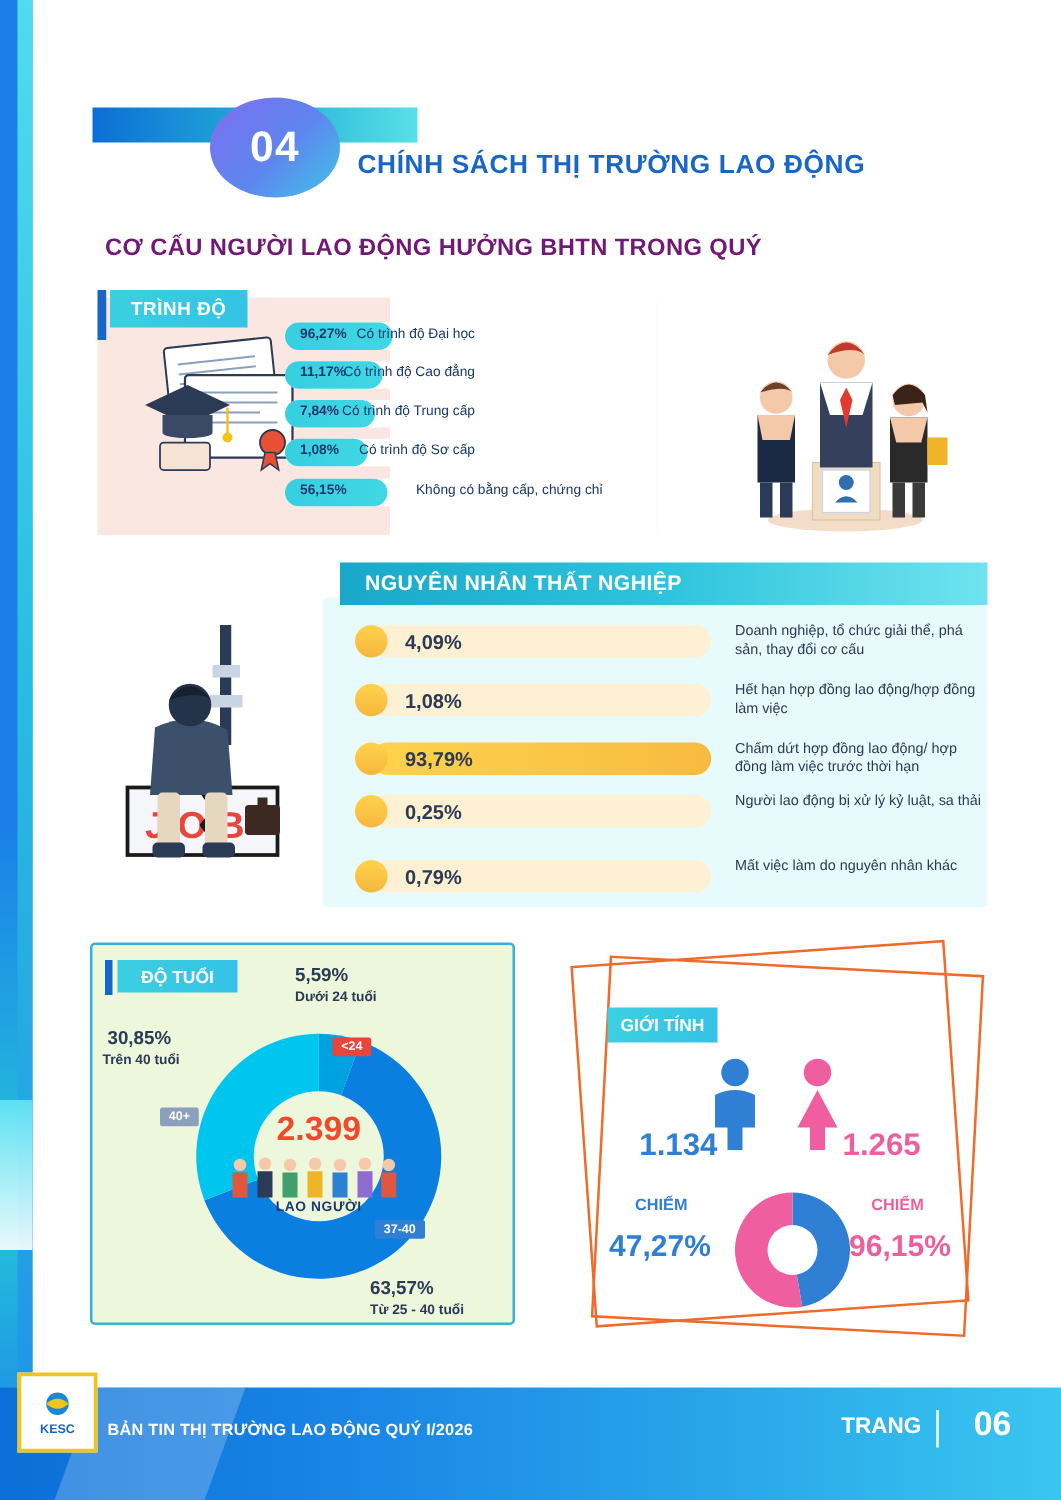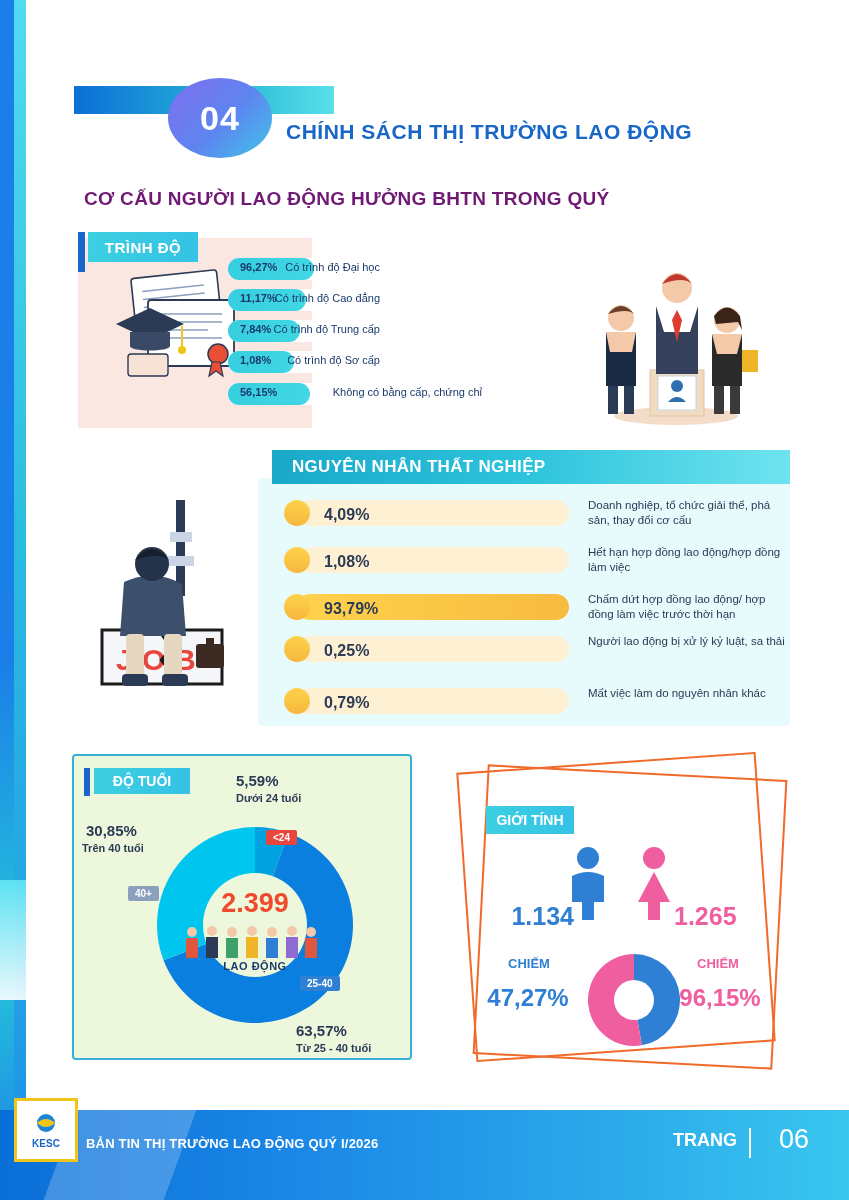--- a/index.html
+++ b/index.html
@@ -193,21 +193,21 @@
   .footer-text {
     position: absolute; left: 86px; top: 1136px;
     color: #fff; font-size: 13px; font-weight: bold; letter-spacing: .2px;
   }
   .footer-trang {
     position: absolute; right: 112px; top: 1130px;
     color: #fff; font-size: 18px; font-weight: bold;
   }
   .footer-page {
     position: absolute; right: 40px; top: 1124px;
-    color: #fff; font-size: 27px; font-weight: normal;
+    color: #fff; font-size: 27px; font-weight: bold;
   }
   .footer-divider {
     position: absolute; right: 98px; top: 1128px; width: 2px; height: 30px; background: #fff;
   }
 </style>
 </head>
 <body>
 
 <div id="page">
 
@@ -394,21 +394,21 @@
       <circle cx="72" cy="9" r="5" fill="#f3c9a9"></circle>
         <rect x="66" y="15" width="12" height="21" fill="#f0b429"></rect>
       <circle cx="92" cy="10" r="5" fill="#f3c9a9"></circle>
         <rect x="86" y="16" width="12" height="20" fill="#2f7fd4"></rect>
       <circle cx="112" cy="9" r="5" fill="#f3c9a9"></circle>
         <rect x="106" y="15" width="12" height="21" fill="#8e6bd0"></rect>
       <circle cx="131" cy="10" r="5" fill="#f3c9a9"></circle>
         <rect x="125" y="16" width="12" height="20" fill="#e0563f"></rect>
     </g>
   </svg>
-  <div class="donut-center-lab">LAO ĐỘNG</div>
+  <div class="donut-center-lab">LAO NGƯỜI</div>
   <div id="age-callouts"></div>
 
   <div class="gt-frame1"></div>
   <div class="gt-frame2"></div>
   <div class="gt-tag">GIỚI TÍNH</div>
 
   <svg style="position:absolute;left:566px;top:846px;width:44px;height:74px;" viewBox="0 0 44 74">
     <circle cx="22" cy="12" r="11" fill="#2f7fd4"></circle>
     <path d="M6 30 q16 -8 32 0 l0 26 h-10 v18 h-12 v-18 h-10 z" fill="#2f7fd4"></path>
   </svg>
@@ -451,17 +451,17 @@
 <div class="nn-text" style="top: 545px;">Hết hạn hợp đồng lao động/hợp đồng làm việc</div>
     <div class="nn-text" style="top: 498px;">Doanh nghiệp, tổ chức giải thể, phá sản, thay đổi cơ cấu</div>
     <div class="nn-text" style="top: 592px;">Chấm dứt hợp đồng lao động/ hợp đồng làm việc trước thời hạn</div>
     <div class="nn-text" style="top: 634px;">Người lao động bị xử lý kỷ luật, sa thải</div>
     <div class="nn-text" style="top: 686px;">Mất việc làm do nguyên nhân khác</div>
     <div class="age-cb" style="left: 236px; top: 772px; width: 110px; text-align: left; color: rgb(43, 58, 85); font-size: 15px;">5,59%</div>
     <div class="age-cb" style="left: 236px; top: 792px; width: 130px; text-align: left; color: rgb(43, 58, 85); font-size: 11px;">Dưới 24 tuổi</div>
     <div style="position: absolute; left: 266px; top: 830px; padding: 2px 7px; background: rgb(232, 69, 60); color: rgb(255, 255, 255); font-size: 10px; font-weight: bold; border-radius: 2px;">&lt;24</div>
     <div class="age-cb" style="left: 296px; top: 1022px; width: 110px; text-align: left; color: rgb(43, 58, 85); font-size: 15px;">63,57%</div>
     <div class="age-cb" style="left: 296px; top: 1042px; width: 130px; text-align: left; color: rgb(43, 58, 85); font-size: 11px;">Từ 25 - 40 tuổi</div>
-    <div style="position: absolute; left: 300px; top: 976px; padding: 2px 7px; background: rgb(47, 127, 212); color: rgb(255, 255, 255); font-size: 10px; font-weight: bold; border-radius: 2px;">25-40</div>
+    <div style="position: absolute; left: 300px; top: 976px; padding: 2px 7px; background: rgb(47, 127, 212); color: rgb(255, 255, 255); font-size: 10px; font-weight: bold; border-radius: 2px;">37-40</div>
     <div class="age-cb" style="left: 86px; top: 822px; width: 120px; text-align: left; color: rgb(43, 58, 85); font-size: 15px;">30,85%</div>
     <div class="age-cb" style="left: 82px; top: 842px; width: 124px; text-align: left; color: rgb(43, 58, 85); font-size: 11px;">Trên 40 tuổi</div>
     <div style="position: absolute; left: 128px; top: 886px; padding: 2px 7px; background: rgb(138, 160, 189); color: rgb(255, 255, 255); font-size: 10px; font-weight: bold; border-radius: 2px;">40+</div>
   </div>
 
 </body></html>

